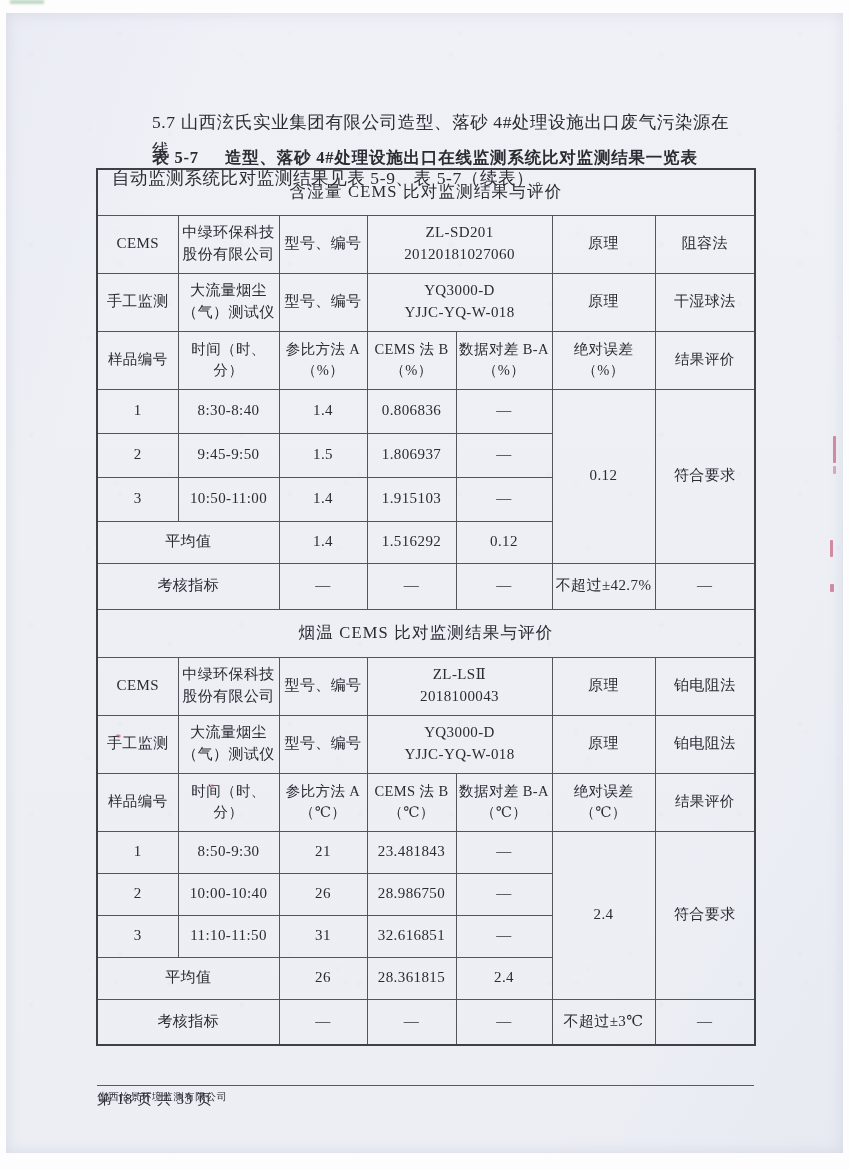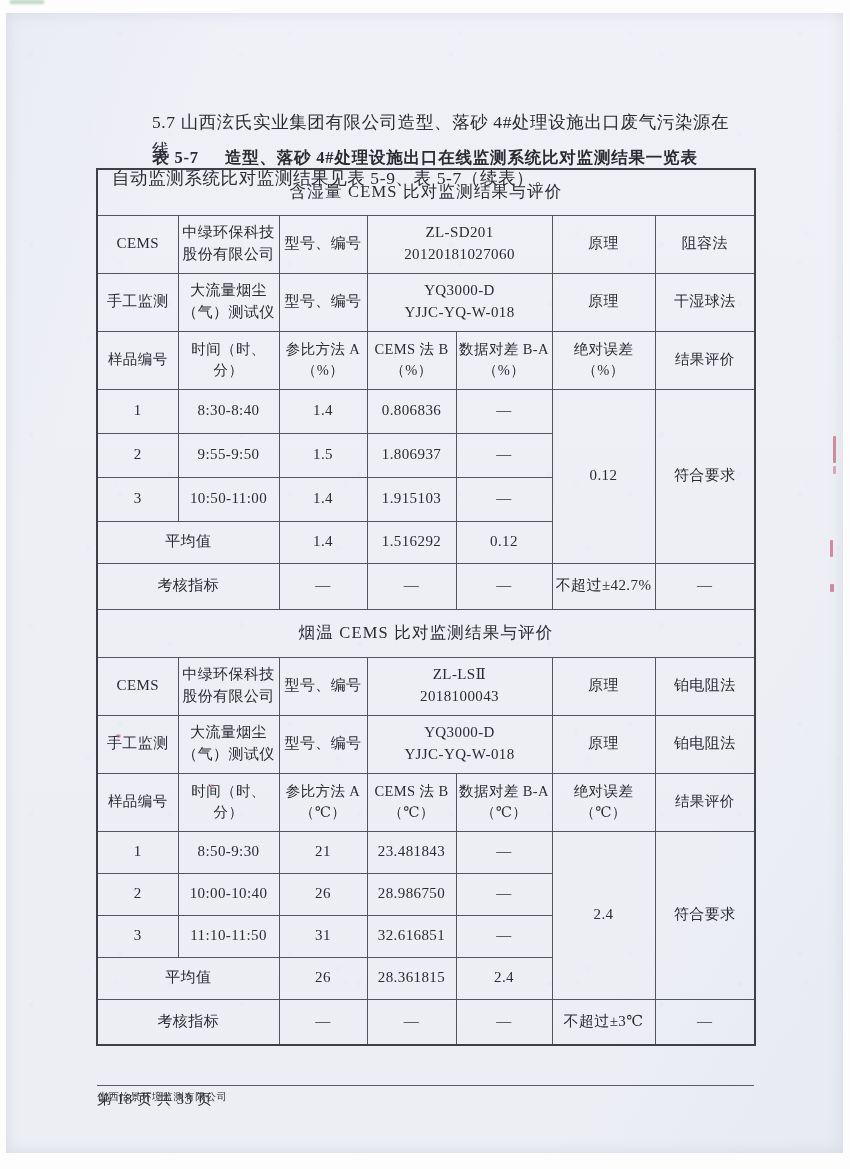--- a/index.html
+++ b/index.html
@@ -154,21 +154,21 @@
       <td>1</td>
       <td>8:30-8:40</td>
       <td>1.4</td>
       <td>0.806836</td>
       <td>—</td>
       <td rowspan="4">0.12</td>
       <td rowspan="4">符合要求</td>
     </tr>
     <tr class="h44">
       <td>2</td>
-      <td>9:55-9:50</td>
+      <td>9:45-9:50</td>
       <td>1.5</td>
       <td>1.806937</td>
       <td>—</td>
     </tr>
     <tr class="h44">
       <td>3</td>
       <td>10:50-11:00</td>
       <td>1.4</td>
       <td>1.915103</td>
       <td>—</td>

